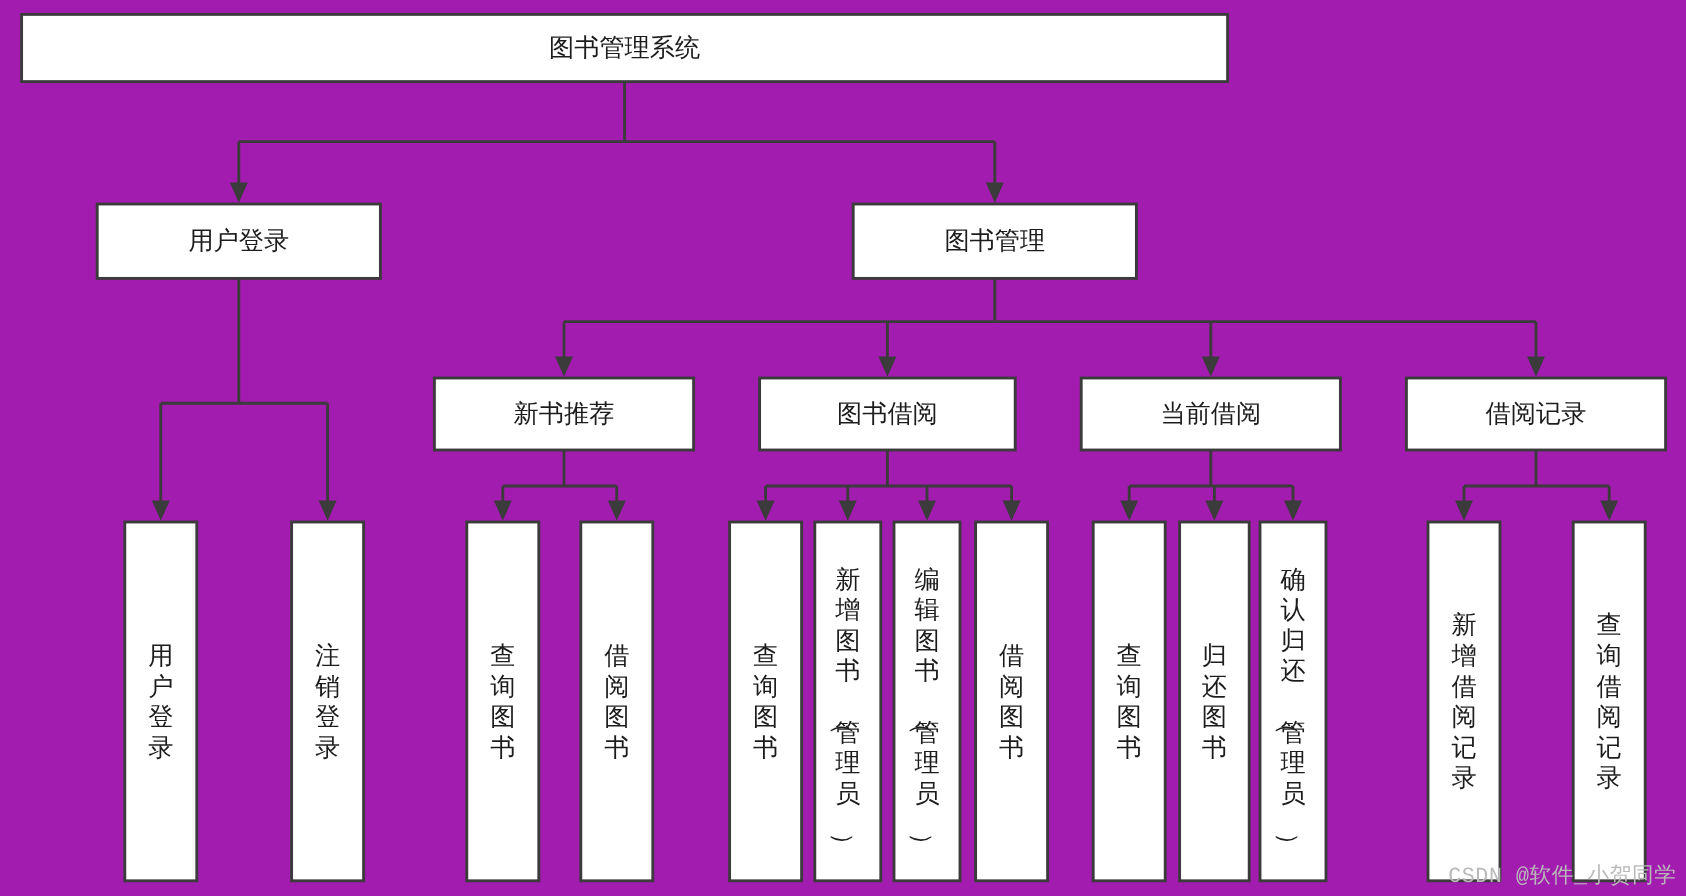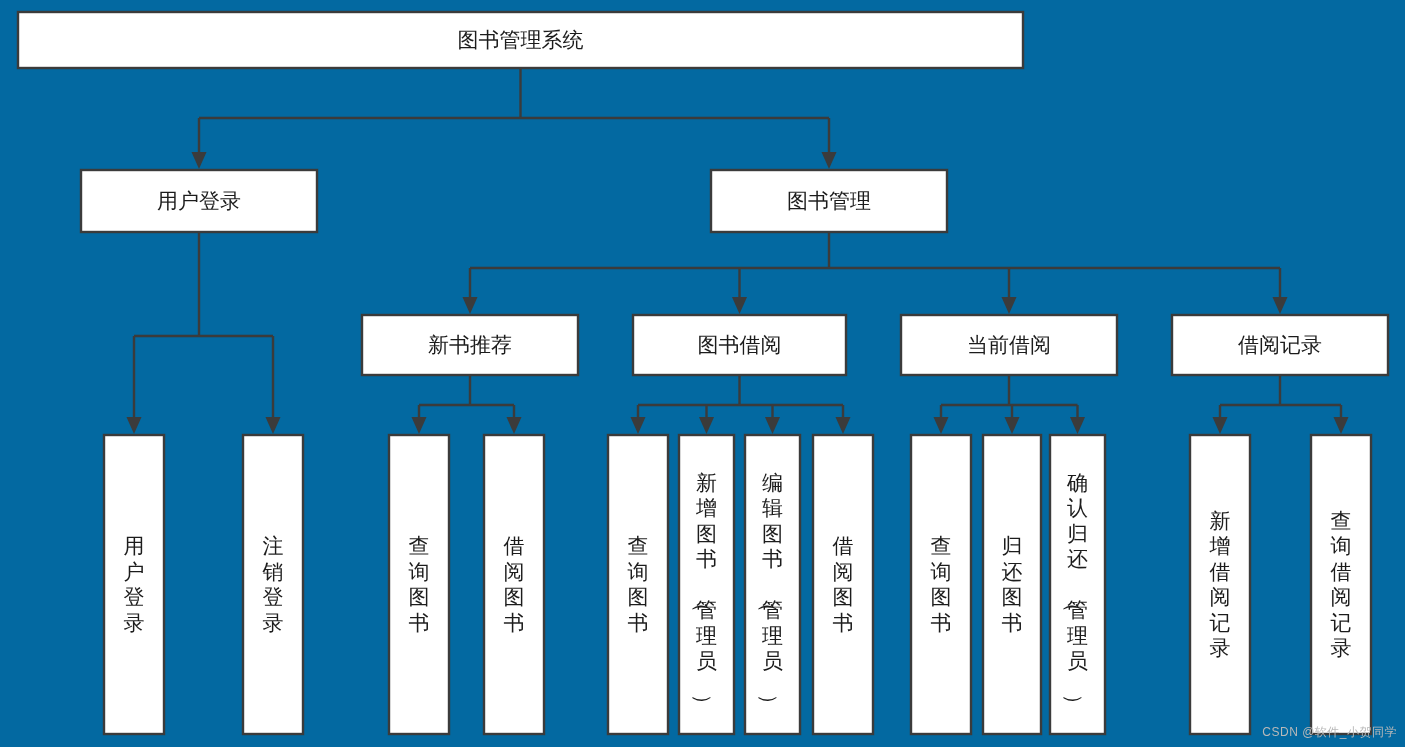--- a/index.html
+++ b/index.html
@@ -7,21 +7,21 @@
     padding: 0;
     background: #ffffff;
   }
   body {
     font-family: "Liberation Sans", "DejaVu Sans", sans-serif;
   }
   #diagram-root {
     position: relative;
     width: 1405px;
     height: 747px;
-    background: #0369a1;
+    background: #a21caf;
     overflow: hidden;
   }
   svg.tree-canvas {
     position: absolute;
     left: 0;
     top: 0;
     width: 1405px;
     height: 747px;
   }
   .node-box {
@@ -49,22 +49,22 @@
   .node-label-vertical {
     fill: #1c1c1c;
     font-family: "Liberation Sans", "DejaVu Sans", sans-serif;
     font-size: 21px;
     text-anchor: middle;
   }
   .watermark {
     position: absolute;
     right: 8px;
     bottom: 6px;
-    font-family: Liberation Sans, sans-serif;
-    font-size: 12px;
+    font-family: Liberation Mono, monospace;
+    font-size: 18px;
     color: #b9b9b9;
     letter-spacing: 0.5px;
     white-space: nowrap;
     user-select: none;
   }
 </style>
 </head>
 <body>
 
 <div id="diagram-root">

